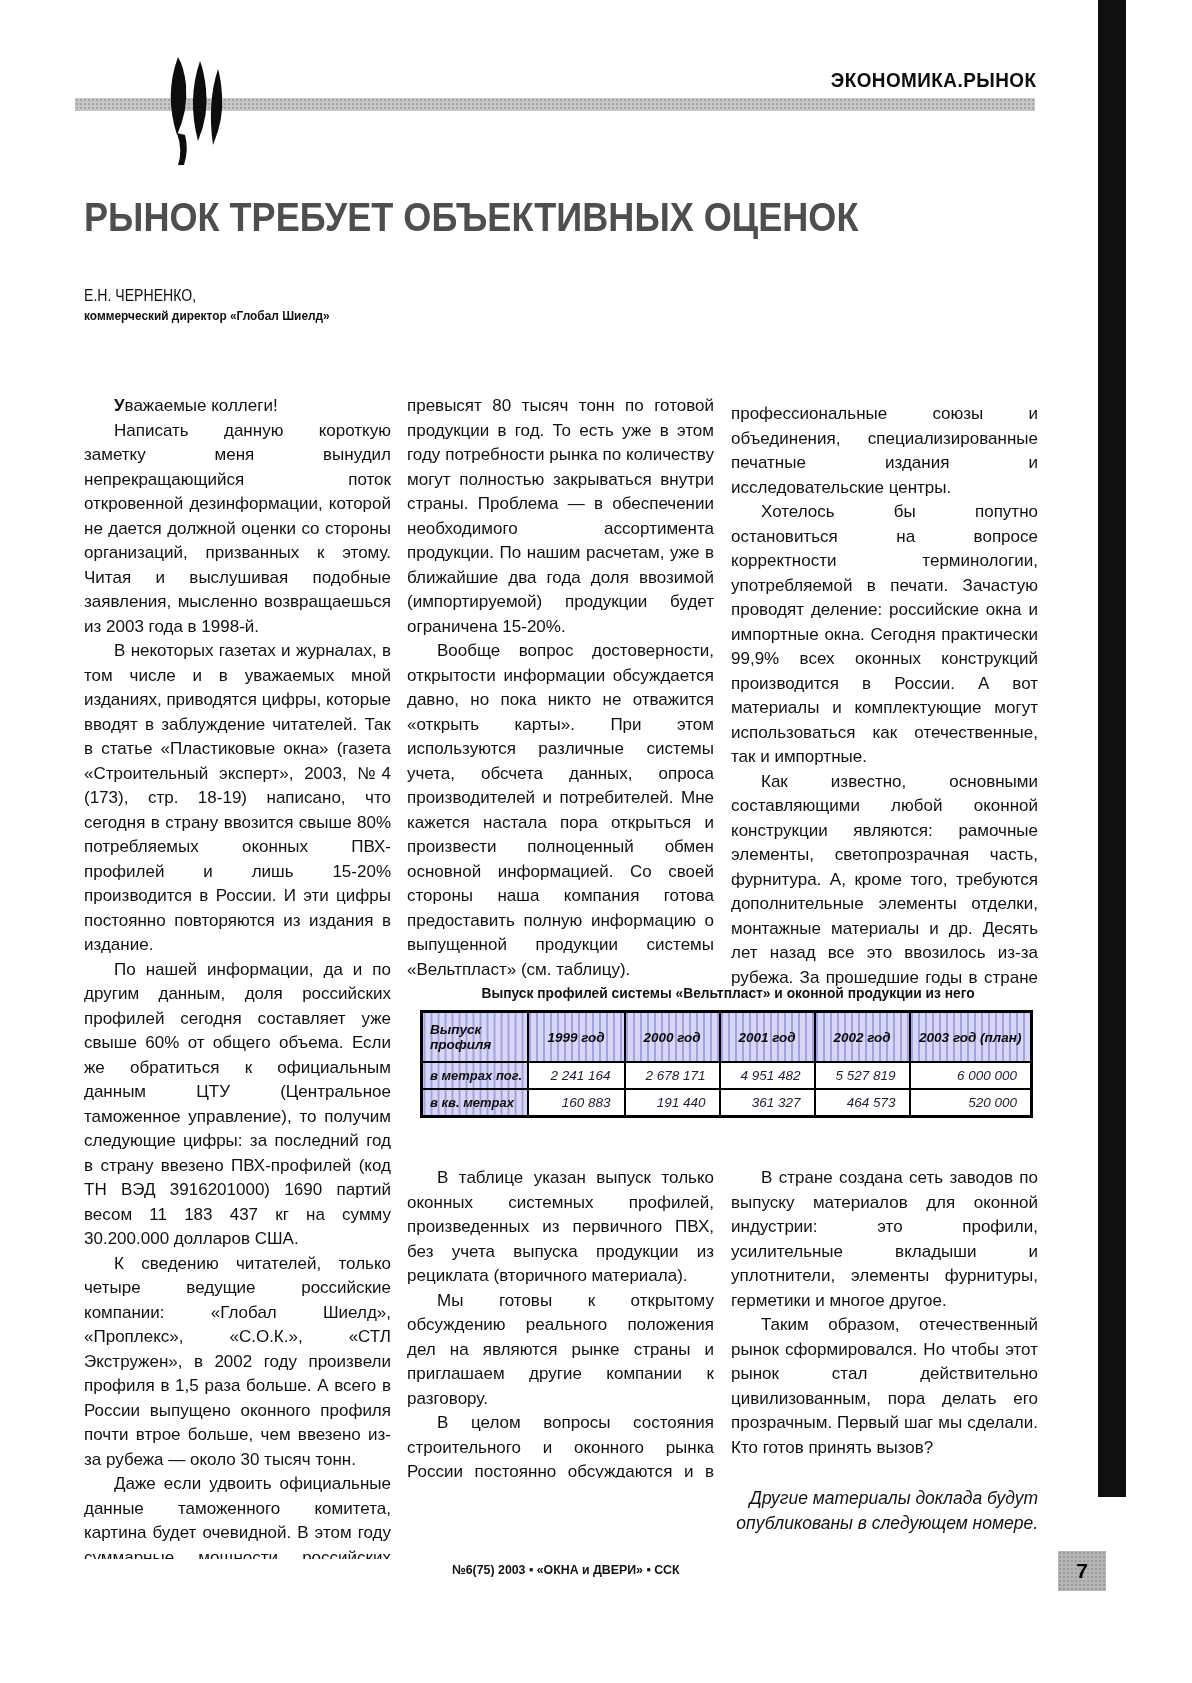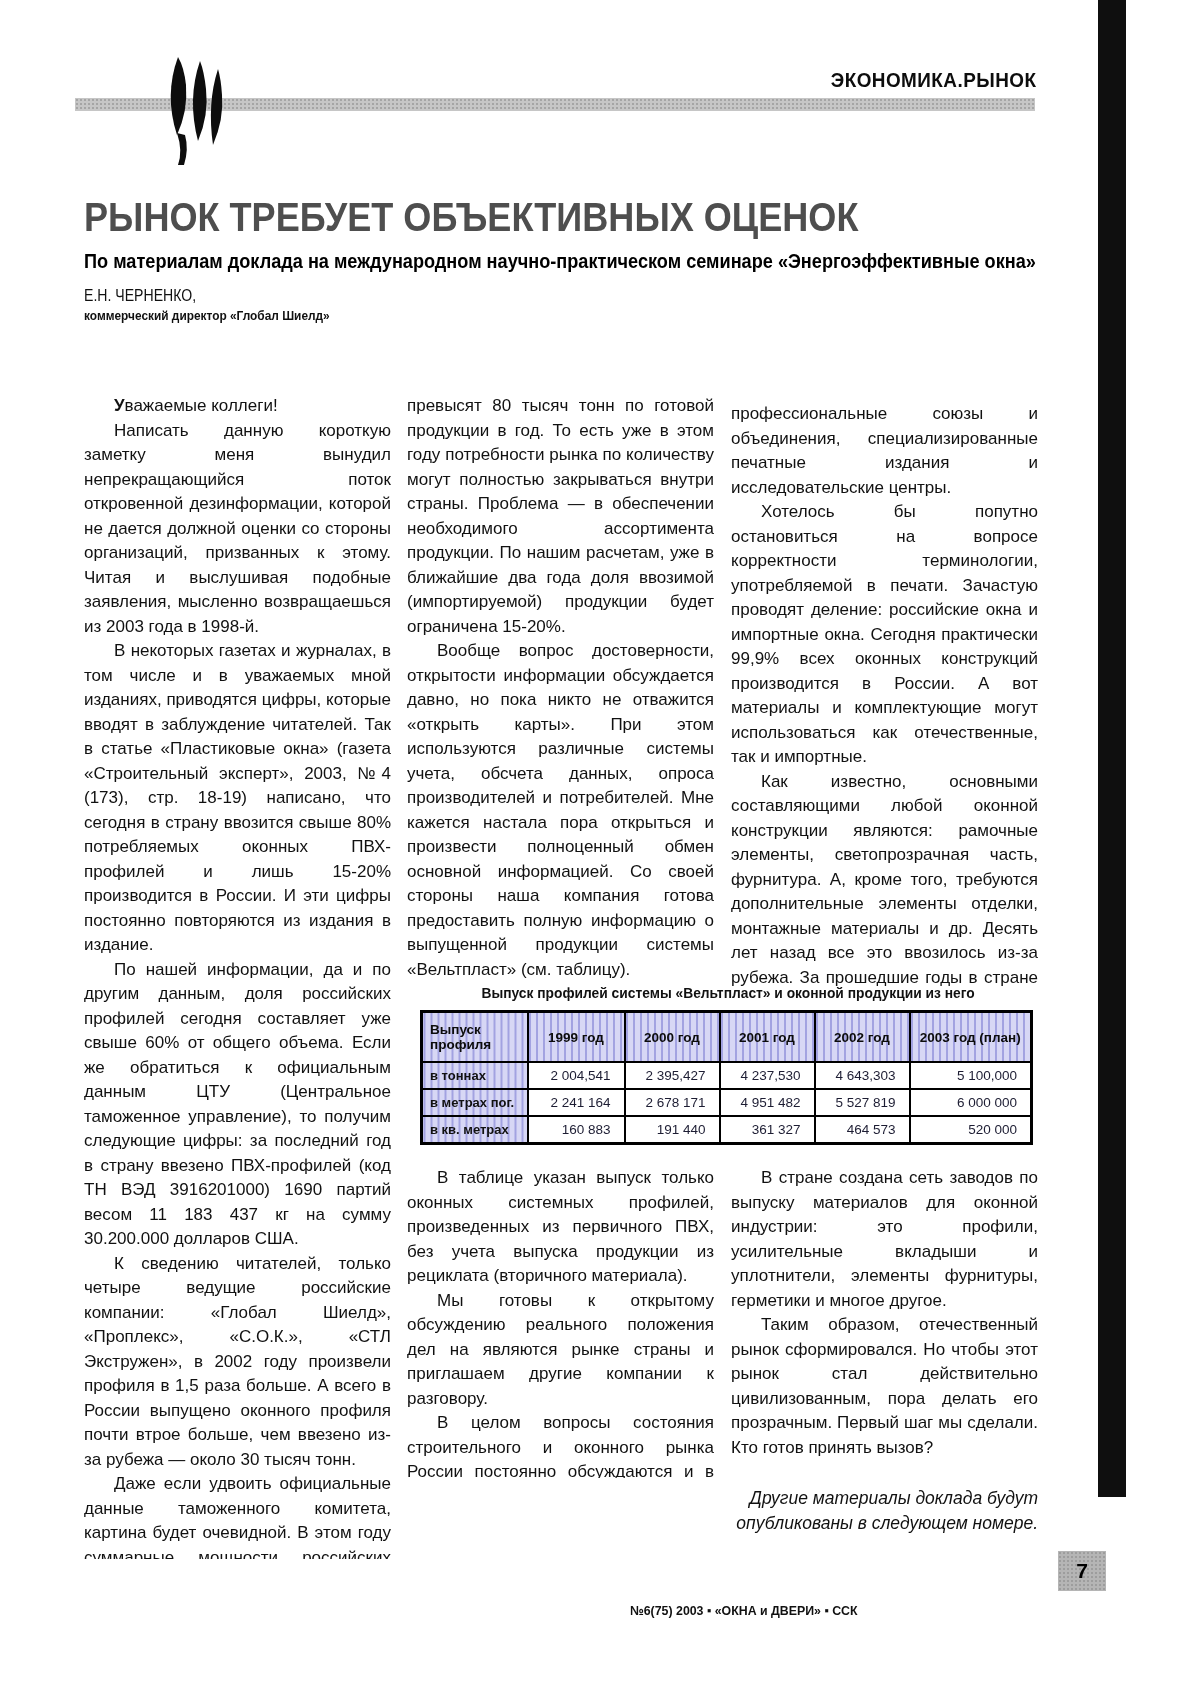--- a/index.html
+++ b/index.html
@@ -43,36 +43,36 @@
   #col3a { left:731px; top:394px; height:586px;margin-top:8px; }
   #col2b { left:407px; top:1166px; height:312px; }
   #col3b { left:731px; top:1166px; height:372px; }
   .closing { font-style:italic; text-align:right; margin-top:26px !important; text-indent:0 !important; font-size:17.5px; }
   
   .tbl-caption {
     position:absolute; left:420px; top:984px; width:616px; text-align:center;
     font-size:15px; font-weight:bold; white-space:nowrap;
   }
   .tbl-wrap { position:absolute; left:420px; top:1010px; }
-  table.prod { border-collapse:collapse; border:3px solid #000; table-layout:fixed; }
+  table.prod { border-collapse:collapse; border:3px solid #000; table-layout:fixed;font-style:italic; }
   table.prod th, table.prod td { border:2px solid #000; overflow:hidden; }
   table.prod th {
     font-size:13.5px; font-weight:bold; padding:7px 3px; height:34px; color:#0c0c0c;
   }
   table.prod th.first { text-align:left; padding-left:7px; }
   .hatch {
     background-color:#d7d7f5;
     background-image:repeating-linear-gradient(90deg, rgba(110,110,205,.5) 0 2px, transparent 2px 7px);
   }
   table.prod td.rowlabel { font-size:13px; font-weight:bold; text-align:left; padding:5px 4px 5px 7px; }
   table.prod td.val { font-size:13.5px; text-align:right; padding:5px 13px 5px 2px; color:#1d1d33; }
   
   .footer-line {
-    position:absolute; left:440px; top:1562px; width:596px; text-align:center;
-    font-size:13px; font-weight:bold; white-space:nowrap;margin-top:41px;
+    position:absolute; left:440px; top:1562px; width:596px; text-align:left;
+    font-size:13px; font-weight:bold; white-space:nowrap;
   }
   .page-badge {
     position:absolute; left:1058px; top:1551px; width:48px; height:40px;
     background-color:#b5b5b5;
     background-image:radial-gradient(#9d9d9d 1px, transparent 1px); background-size:4px 4px;
     display:flex; align-items:center; justify-content:center;
   }
   .page-badge span { font-size:21px; font-weight:bold; color:#000; }
   
   .edge-bar { position:absolute; left:1098px; top:0; width:28px; height:1497px; background:#0f0f0f; }
@@ -88,23 +88,20 @@
     <path d="M52 6 Q39 44 50 86 Q61 60 58 34 Q56 16 52 6 Z" fill="#0d0d0d"></path>
     <path d="M70 14 Q59 48 65 90 Q76 64 74 40 Q73 24 70 14 Z" fill="#0d0d0d"></path>
     <path d="M29 78 Q35 96 30 110 L36 110 Q41 94 37 80 Z" fill="#0d0d0d"></path>
   </svg>
   <div class="section-label">
     <span class="cond">ЭКОНОМИКА.РЫНОК</span>
   </div>
 
   <div class="art-title">
     <span class="cond-l">РЫНОК ТРЕБУЕТ ОБЪЕКТИВНЫХ ОЦЕНОК</span>
-  </div>
-  <div class="art-subtitle">
-    <span class="cond-l" style="transform:scaleX(.93)">По материалам доклада на международном научно-практическом семинаре «Энергоэффективные окна»</span>
   </div>
   <div class="author-name">
     <span class="cond-l">Е.Н. ЧЕРНЕНКО,</span>
   </div>
   <div class="author-role">
     <span class="cond-l">коммерческий директор «Глобал Шиелд»</span>
   </div>
 
   <div id="col1" class="col">
     <p class="lead"><b>У</b><span>важаемые коллеги!</span></p>
@@ -144,28 +141,20 @@
           <th class="hatch first">Выпуск профиля</th>
           <th class="hatch">1999 год</th>
           <th class="hatch">2000 год</th>
           <th class="hatch">2001 год</th>
           <th class="hatch">2002 год</th>
           <th class="hatch">2003 год (план)</th>
         </tr>
       </thead>
       <tbody>
         <tr>
-          <td class="hatch rowlabel">в тоннах</td>
-          <td class="val">2 004,541</td>
-          <td class="val">2 395,427</td>
-          <td class="val">4 237,530</td>
-          <td class="val">4 643,303</td>
-          <td class="val">5 100,000</td>
-        </tr>
-        <tr>
           <td class="hatch rowlabel">в метрах пог.</td>
           <td class="val">2 241 164</td>
           <td class="val">2 678 171</td>
           <td class="val">4 951 482</td>
           <td class="val">5 527 819</td>
           <td class="val">6 000 000</td>
         </tr>
         <tr>
           <td class="hatch rowlabel">в кв. метрах</td>
           <td class="val">160 883</td>

